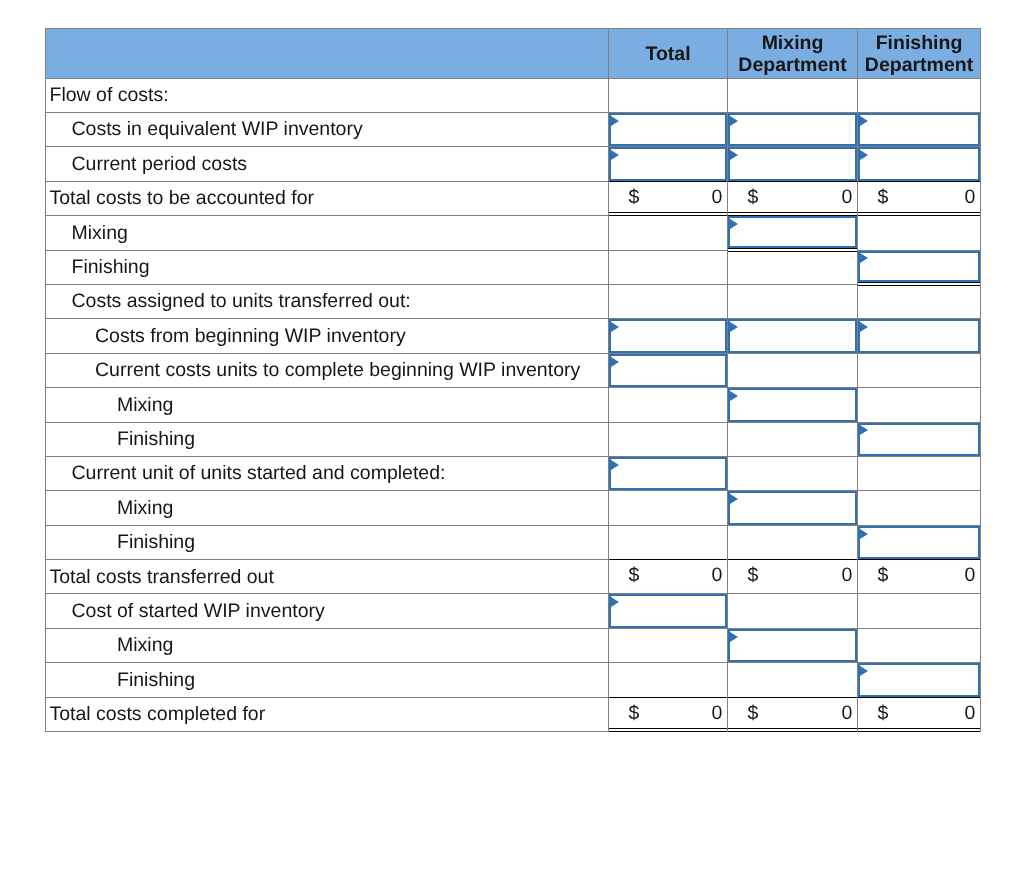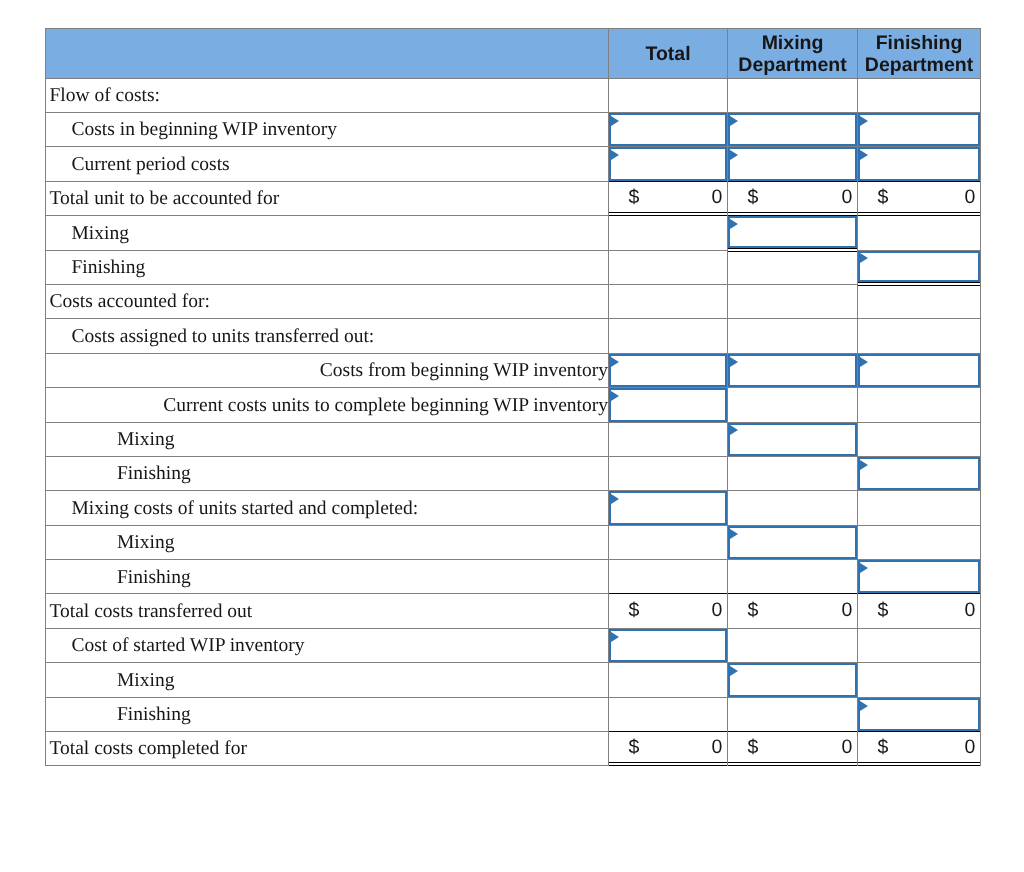--- a/index.html
+++ b/index.html
@@ -40,26 +40,25 @@
     text-align:center;
     line-height:22.3px;
     padding-top:2.4px;
   }
 
   td.label-cell{
     font-size:19.5px;
     color:#161616;
     text-align:left;
     white-space:nowrap;
-    font-family:Liberation Serif, serif;
   }
   .label-text{display:block;line-height:19.5px;position:relative;top:0.5px;}
   .ind0{padding-left:3.5px;}
   .ind1{padding-left:25.5px;}
-  .ind2{padding-left:49px;text-align:right;}
+  .ind2{padding-left:49px;}
   .ind3{padding-left:71px;}
 
   td.val-cell{font-size:19.5px;color:#161616;}
 
   .money{display:block;position:relative;height:100%;}
   .money .cur{position:absolute;left:19.5px;top:50%;margin-top:-10.5px;line-height:19.5px;}
   .money .amt{position:absolute;right:4.6px;top:50%;margin-top:-10.5px;line-height:19.5px;}
 
   
   .inbox{
@@ -129,21 +128,21 @@
         <tr>
           <td class="cell label-cell first">
             <span class="label-text ind0">Flow of costs:</span>
           </td>
           <td class="cell val-cell"></td>
           <td class="cell val-cell"></td>
           <td class="cell val-cell"></td>
         </tr>
         <tr>
           <td class="cell label-cell first">
-            <span class="label-text ind1">Costs in beginning WIP inventory</span>
+            <span class="label-text ind1">Costs in equivalent WIP inventory</span>
           </td>
           <td class="cell val-cell">
             <div class="inbox">
               <span class="marker"></span>
             </div>
           </td>
           <td class="cell val-cell">
             <div class="inbox">
               <span class="marker"></span>
             </div>
@@ -169,21 +168,21 @@
             </div>
           </td>
           <td class="cell val-cell">
             <div class="inbox">
               <span class="marker"></span>
             </div>
           </td>
         </tr>
         <tr>
           <td class="cell label-cell first">
-            <span class="label-text ind0">Total unit to be accounted for</span>
+            <span class="label-text ind0">Total costs to be accounted for</span>
           </td>
           <td class="cell val-cell">
             <div class="rule-top"></div>
             <span class="money">
               <span class="cur">$</span>
               <span class="amt">0</span>
             </span>
             <div class="rule-dbl"></div>
           </td>
           <td class="cell val-cell">
@@ -224,28 +223,20 @@
           <td class="cell val-cell"></td>
           <td class="cell val-cell dbl">
             <div class="inbox">
               <span class="marker"></span>
             </div>
             <div class="uline-double"></div>
           </td>
         </tr>
         <tr>
           <td class="cell label-cell first">
-            <span class="label-text ind0">Costs accounted for:</span>
-          </td>
-          <td class="cell val-cell"></td>
-          <td class="cell val-cell"></td>
-          <td class="cell val-cell"></td>
-        </tr>
-        <tr>
-          <td class="cell label-cell first">
             <span class="label-text ind1">Costs assigned to units transferred out:</span>
           </td>
           <td class="cell val-cell"></td>
           <td class="cell val-cell"></td>
           <td class="cell val-cell"></td>
         </tr>
         <tr>
           <td class="cell label-cell first">
             <span class="label-text ind2">Costs from beginning WIP inventory</span>
           </td>
@@ -296,21 +287,21 @@
           <td class="cell val-cell"></td>
           <td class="cell val-cell"></td>
           <td class="cell val-cell">
             <div class="inbox">
               <span class="marker"></span>
             </div>
           </td>
         </tr>
         <tr>
           <td class="cell label-cell first">
-            <span class="label-text ind1">Mixing costs of units started and completed:</span>
+            <span class="label-text ind1">Current unit of units started and completed:</span>
           </td>
           <td class="cell val-cell">
             <div class="inbox">
               <span class="marker"></span>
             </div>
           </td>
           <td class="cell val-cell"></td>
           <td class="cell val-cell"></td>
         </tr>
         <tr>

